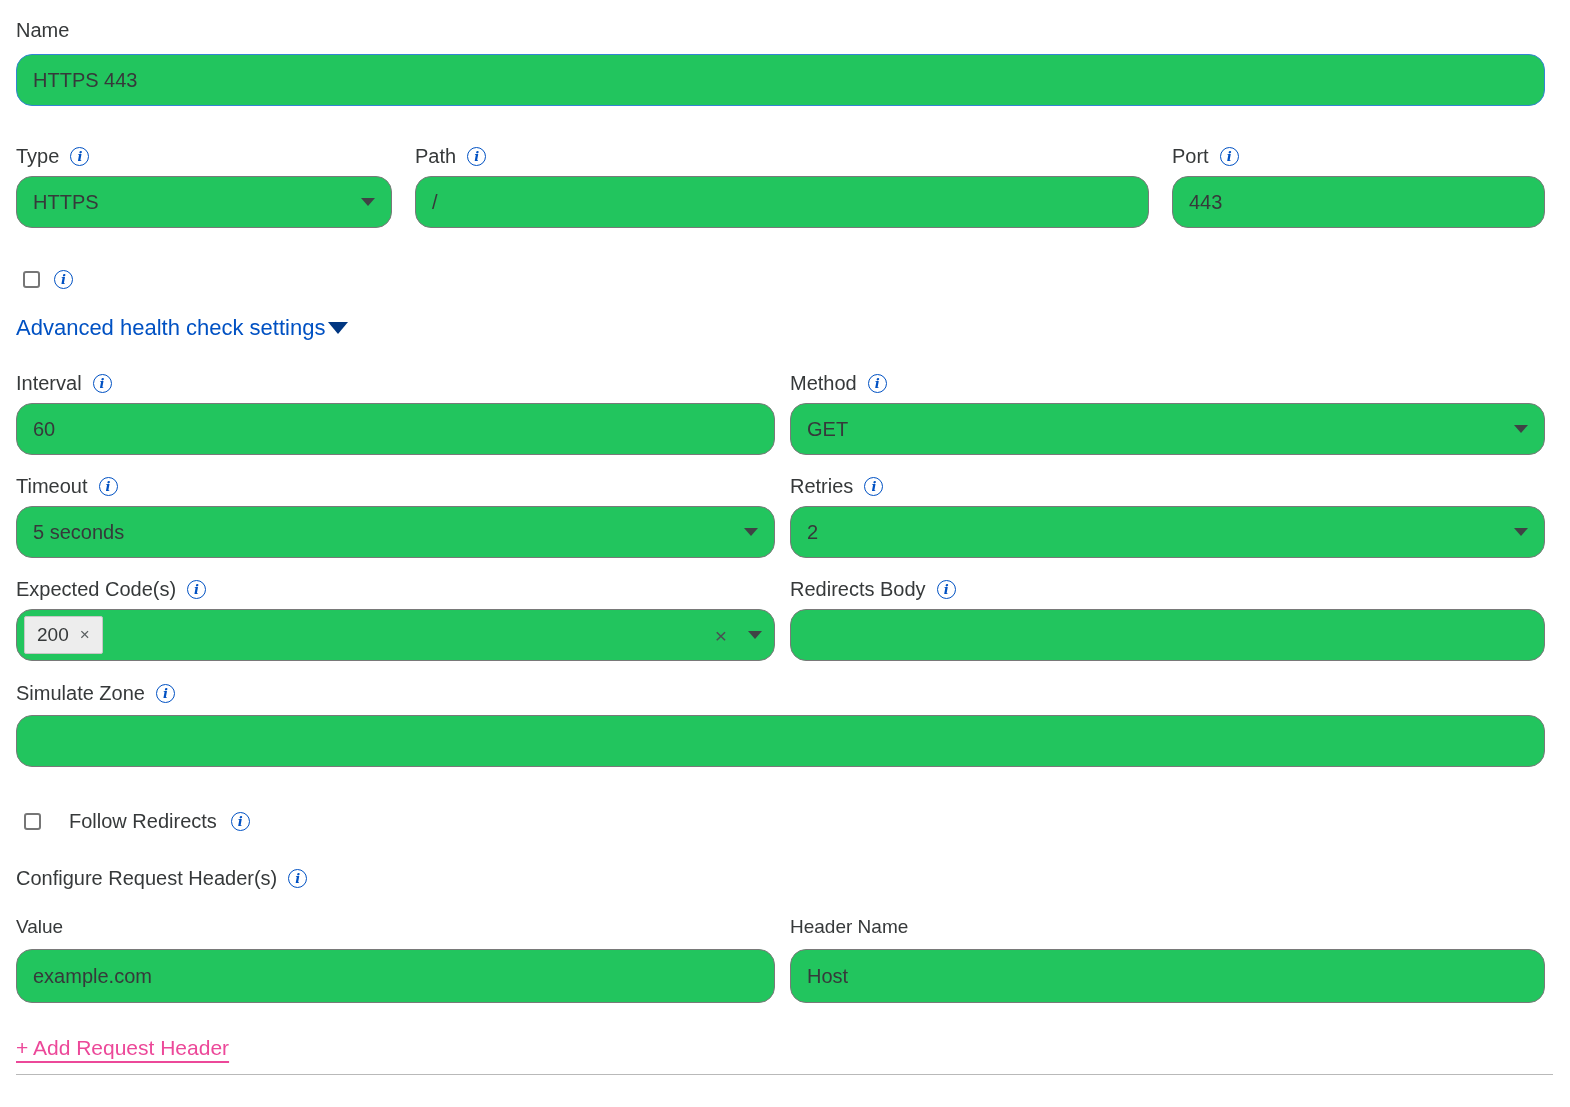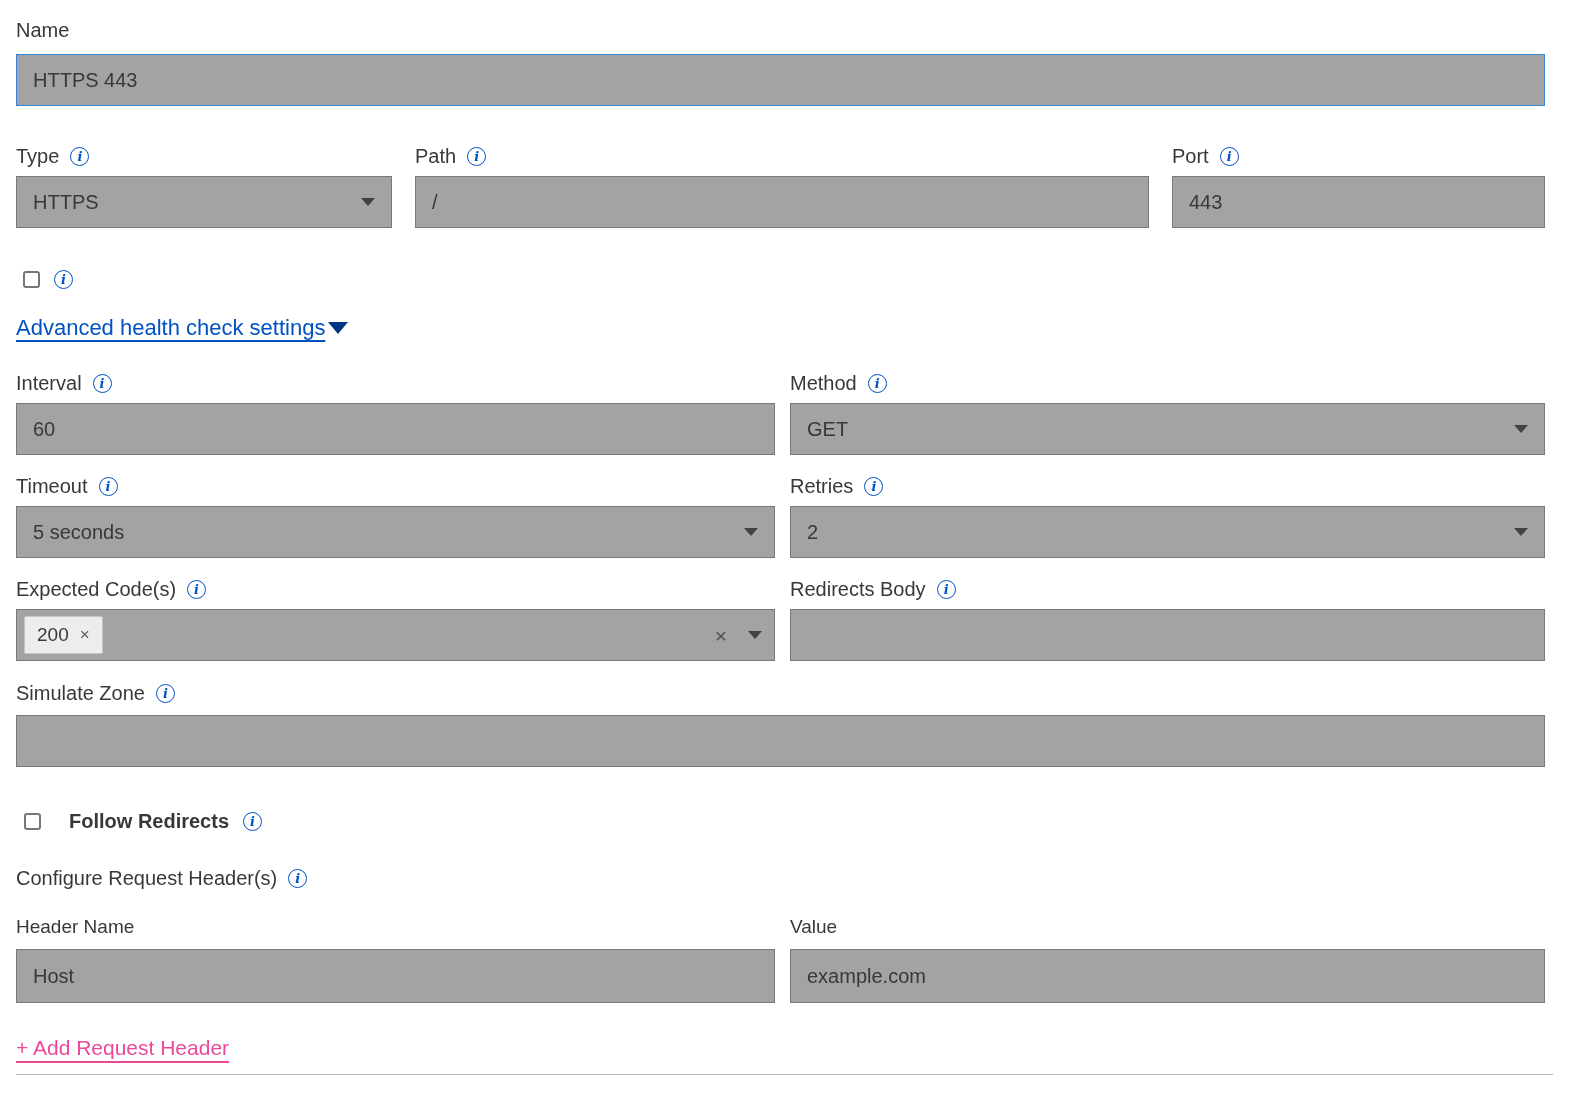--- a/index.html
+++ b/index.html
@@ -7,21 +7,21 @@
   .page{padding:16px 25px 0 16px;box-sizing:border-box;}
 
   .label-row{display:flex;align-items:center;gap:11px;font-size:20px;color:#36393a;height:28px;}
   .label-row .lbl{line-height:28px;}
 
   .info{display:inline-flex;align-items:center;justify-content:center;
         width:19px;height:19px;border:1.7px solid #0051c3;border-radius:50%;
         color:#0051c3;font-family:"DejaVu Serif",serif;font-style:italic;
         font-size:13px;font-weight:bold;flex:0 0 auto;box-sizing:border-box;}
 
-  .field{height:52px;border:1px solid #797979;border-radius:0;background:#a3a3a3;
+  .field{height:52px;border:1px solid #797979;border-radius:16px;background:#22c55e;
          box-sizing:border-box;display:flex;align-items:center;padding:0 16px;
          font-size:20px;color:#36393a;width:100%;}
   input.field{outline:none;}
   .field.focused{border:1.5px solid #3584d4;}
 
   .select{justify-content:space-between;cursor:default;}
   .caret{width:0;height:0;border-left:7px solid transparent;border-right:7px solid transparent;
          border-top:8px solid #3f4345;flex:0 0 auto;}
 
   .row-top{margin-bottom:36px;}
@@ -29,35 +29,35 @@
   .grid2{display:grid;grid-template-columns:759px 1fr;column-gap:15px;margin-bottom:17px;}
   .group .label-row{margin-bottom:6px;}
 
   .check-row{display:flex;align-items:center;margin:0 0 26px 7px;}
   .checkbox{width:17px;height:17px;border:2px solid #767676;border-radius:3px;
             background:#fff;box-sizing:border-box;flex:0 0 auto;cursor:pointer;}
   .check-row .check-lbl{font-size:20px;margin-left:13px;}
   .check-row .info{margin-left:14px;}
 
   .advanced{margin:0 0 28px 0;display:flex;align-items:center;}
-  .advanced a{color:#0051c3;font-size:22px;text-decoration:underline;
+  .advanced a{color:#0051c3;font-size:22px;
               text-underline-offset:5px;text-decoration-thickness:1.5px;cursor:pointer;}
   .tri-down{width:0;height:0;border-left:10px solid transparent;border-right:10px solid transparent;
             border-top:12px solid #003681;margin-left:3px;flex:0 0 auto;}
 
   .multiselect{justify-content:space-between;padding:0 12px 0 7px;}
   .tag{display:inline-flex;align-items:center;gap:11px;background:#ededed;
        border:1px solid #c6c6c6;border-radius:2px;padding:0 12px;height:36px;
        font-size:19px;color:#36393a;}
   .tag .tag-x{color:#5a5f61;font-size:17px;cursor:pointer;}
   .ms-right{display:flex;align-items:center;gap:21px;}
   .ms-right .clear-x{color:#4a4f52;font-size:21px;cursor:pointer;line-height:1;}
 
   .follow-row{display:flex;align-items:center;margin:43px 0 31px 8px;}
-  .follow-row .check-lbl{margin-left:28px;font-weight:bold;}
+  .follow-row .check-lbl{margin-left:28px;}
   .follow-row .info{margin-left:14px;}
 
   .section-label{margin-bottom:21px;}
   .hdr-label{font-size:19px;height:26px;line-height:26px;}
   .hdr-grid .label-row{margin-bottom:10px;}
   .hdr-grid .field{height:54px;}
   .hdr-grid{margin-bottom:33px;}
 
   .add-link{display:inline-block;color:#ec4899;font-size:21px;text-decoration:underline;
             text-underline-offset:6px;text-decoration-thickness:2px;cursor:pointer;}
@@ -206,29 +206,29 @@
 
   
   <div class="label-row section-label">
     <span class="lbl">Configure Request Header(s)</span>
     <span class="info">i</span>
   </div>
 
   <div class="grid2 hdr-grid">
     <div class="group">
       <div class="label-row hdr-label">
+        <span class="lbl hdr-label">Value</span>
+      </div>
+      <input class="field" type="text" value="example.com" style="">
+    </div>
+    <div class="group">
+      <div class="label-row hdr-label">
         <span class="lbl hdr-label">Header Name</span>
       </div>
       <input class="field" type="text" value="Host" style="">
     </div>
-    <div class="group">
-      <div class="label-row hdr-label">
-        <span class="lbl hdr-label">Value</span>
-      </div>
-      <input class="field" type="text" value="example.com" style="">
-    </div>
   </div>
 
   <a class="add-link">+ Add Request Header</a>
 
   <hr class="divider">
 
 </div>
 
 </body></html>

